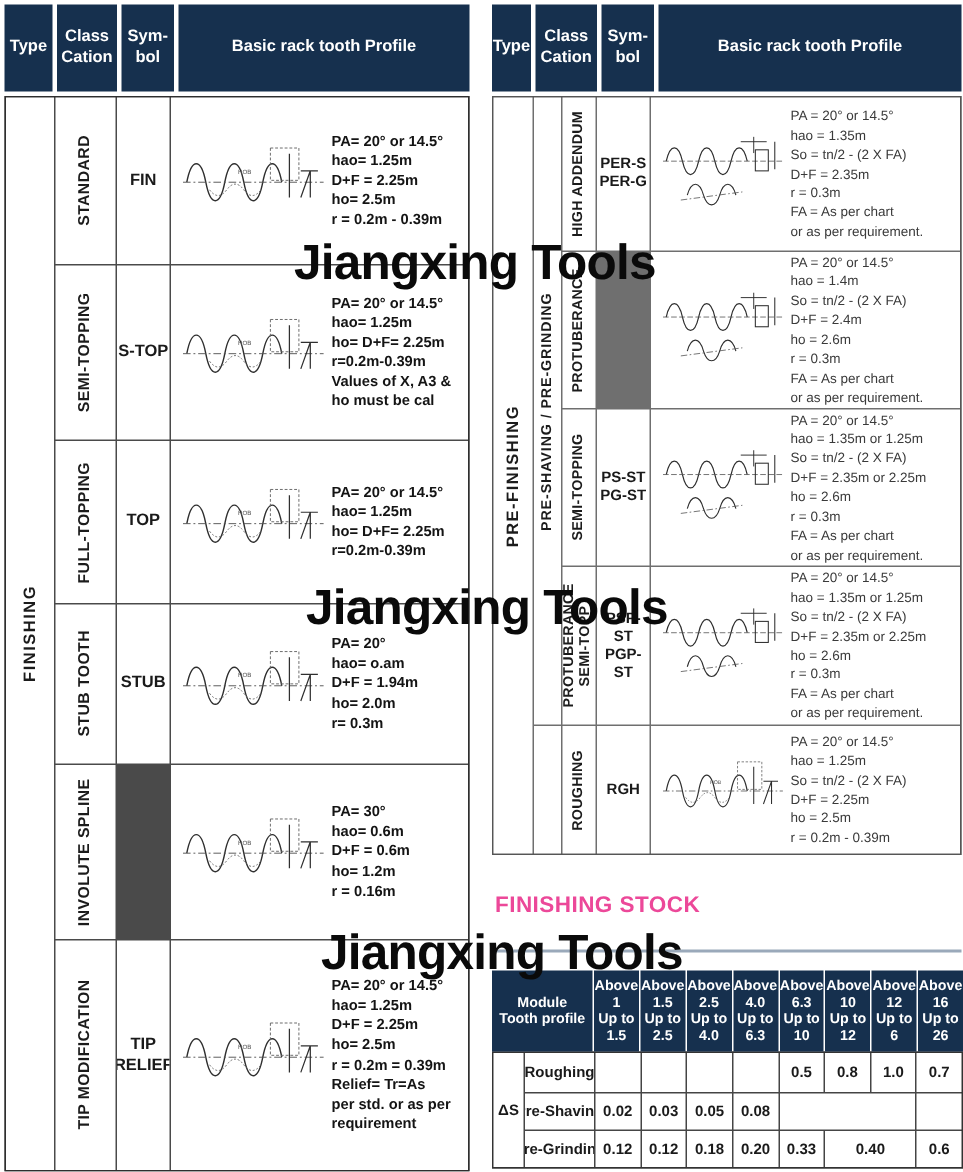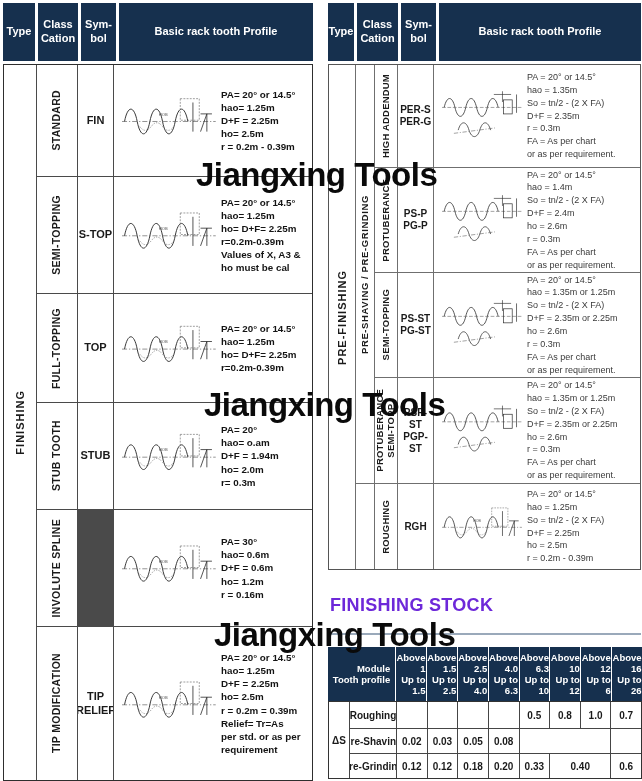--- a/index.html
+++ b/index.html
@@ -33,25 +33,25 @@
   .diag svg{width:100%;height:100%;}
   .specs{white-space:pre-line;flex-shrink:0;}
   .specs-l{width:88px;font-size:9.8px;font-weight:600;line-height:1.34;color:#141414;}
   .specs-r{width:110px;font-size:9px;font-weight:400;line-height:1.43;color:#3a3a3a;}
   
   .tbl-left{left:3px;top:3px;width:310px;}
   .tbody-left{grid-template-columns:32px 40px 35px 1fr;grid-template-rows:111px 116px 108px 106px 116px 1fr;height:717px;box-sizing:border-box;}
   .tbl-right{left:328px;top:3px;width:313px;}
   .tbody-rgt{grid-template-columns:26px 18px 22px 35px 1fr;grid-template-rows:102px 104px 104px 105px 85px;}
   
-  .fs-title{position:absolute;left:330px;top:595px;font-size:18px;font-weight:800;color:#6d28d9;letter-spacing:.3px;z-index:1;}
+  .fs-title{position:absolute;left:330px;top:595px;font-size:15px;font-weight:800;color:#ec4899;letter-spacing:.3px;z-index:1;}
   .fs-rule{position:absolute;left:330px;top:633px;width:311px;height:2px;background:#9aa9ba;z-index:1;}
   .stock{position:absolute;left:328px;top:647px;width:314px;z-index:2;}
   .sthead{display:grid;grid-template-columns:20px 46px repeat(8,1fr);gap:1px;height:54px;}
-  .sthead .hblk{font-size:9.5px;line-height:1.18;font-weight:600;text-align:right;}
+  .sthead .hblk{font-size:9.5px;line-height:1.18;font-weight:600;}
   .stbody{display:grid;grid-template-columns:20px 46px repeat(8,1fr);grid-template-rows:26px 24px 24px;gap:1px;background:#454545;border:1px solid #333;}
   .stbody .cell{font-size:10px;font-weight:700;}
   .stlabel{font-size:9.5px;font-weight:700;white-space:nowrap;}
   .sdelta{font-size:10px;font-weight:700;}
   
   .wm{position:absolute;z-index:5;font-size:33px;font-weight:700;color:#0a0a0a;white-space:nowrap;letter-spacing:-.5px;}
 </style>
 </head>
 <body>
 
@@ -252,22 +252,20 @@
 So = tn/2 - (2 X FA)
 D+F = 2.35m
 r = 0.3m
 FA = As per chart
 or as per requirement.</div>
     </div>
 
     <div class="cell" style="grid-row:2;grid-column:3">
         <span class="v cl-r">PROTUBERANCE</span>
       </div>
-    <div class="cell sym sym-r" style="grid-row:2;grid-column:4">PS-P
-PG-P</div>
     <div class="cell prof" style="grid-row:2;grid-column:5">
       <div class="diag">
           <svg viewBox="0 0 150 96" preserveAspectRatio="xMidYMid meet">
  <path d="M4,32 C9,10 19,10 24,32 C29,54 39,54 44,32 C49,10 59,10 64,32 C69,54 79,54 84,32 C89,10 99,10 104,32" fill="none" stroke="#2f2f2f" stroke-width="1.5"></path>
  <line x1="0" y1="32" x2="148" y2="32" stroke="#555" stroke-width="1" stroke-dasharray="7,3"></line>
  <path d="M96,8 H128 M112,2 V22" fill="none" stroke="#2f2f2f" stroke-width="1.2"></path>
  <rect x="114" y="18" width="16" height="26" fill="none" stroke="#2f2f2f" stroke-width="1.3"></rect>
  <line x1="138" y1="8" x2="138" y2="42" stroke="#2f2f2f" stroke-width="1.3"></line>
  <path d="M30,74 C35,56 45,56 50,74 C55,90 65,90 70,74 C75,56 85,56 90,74" fill="none" stroke="#2f2f2f" stroke-width="1.4"></path>
  <line x1="22" y1="80" x2="98" y2="70" stroke="#555" stroke-width="1" stroke-dasharray="8,3,2,3"></line>

